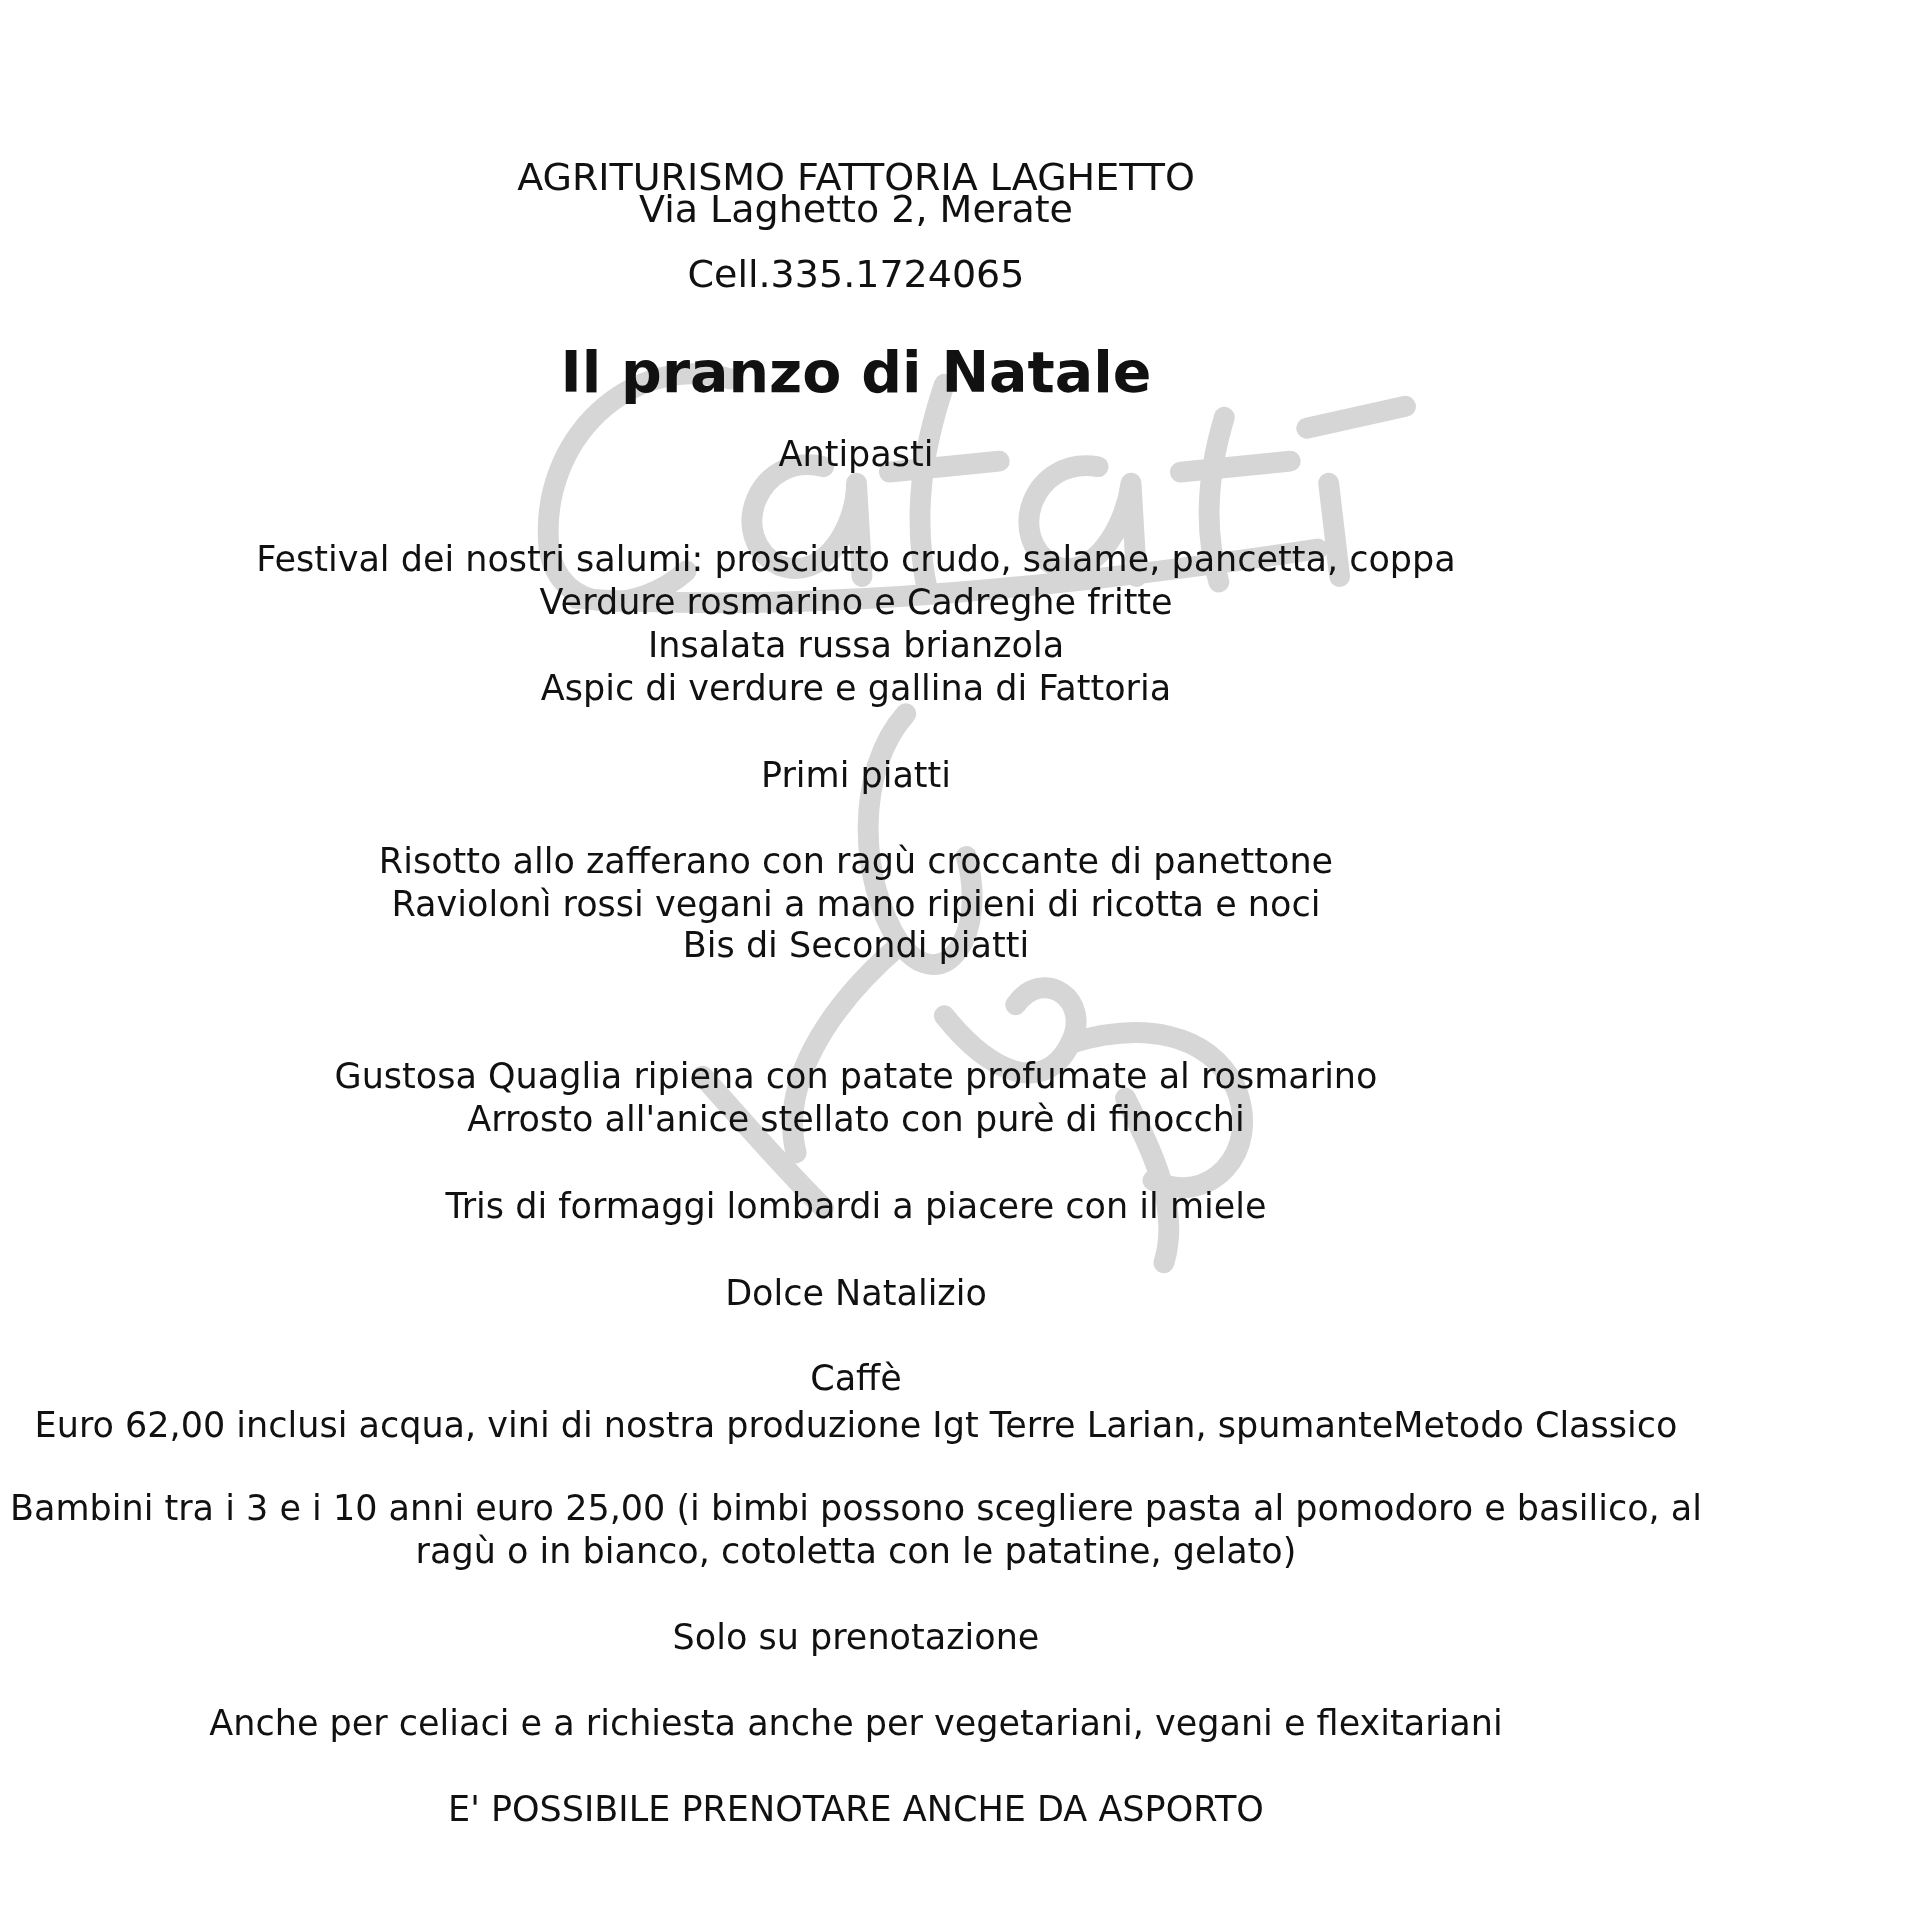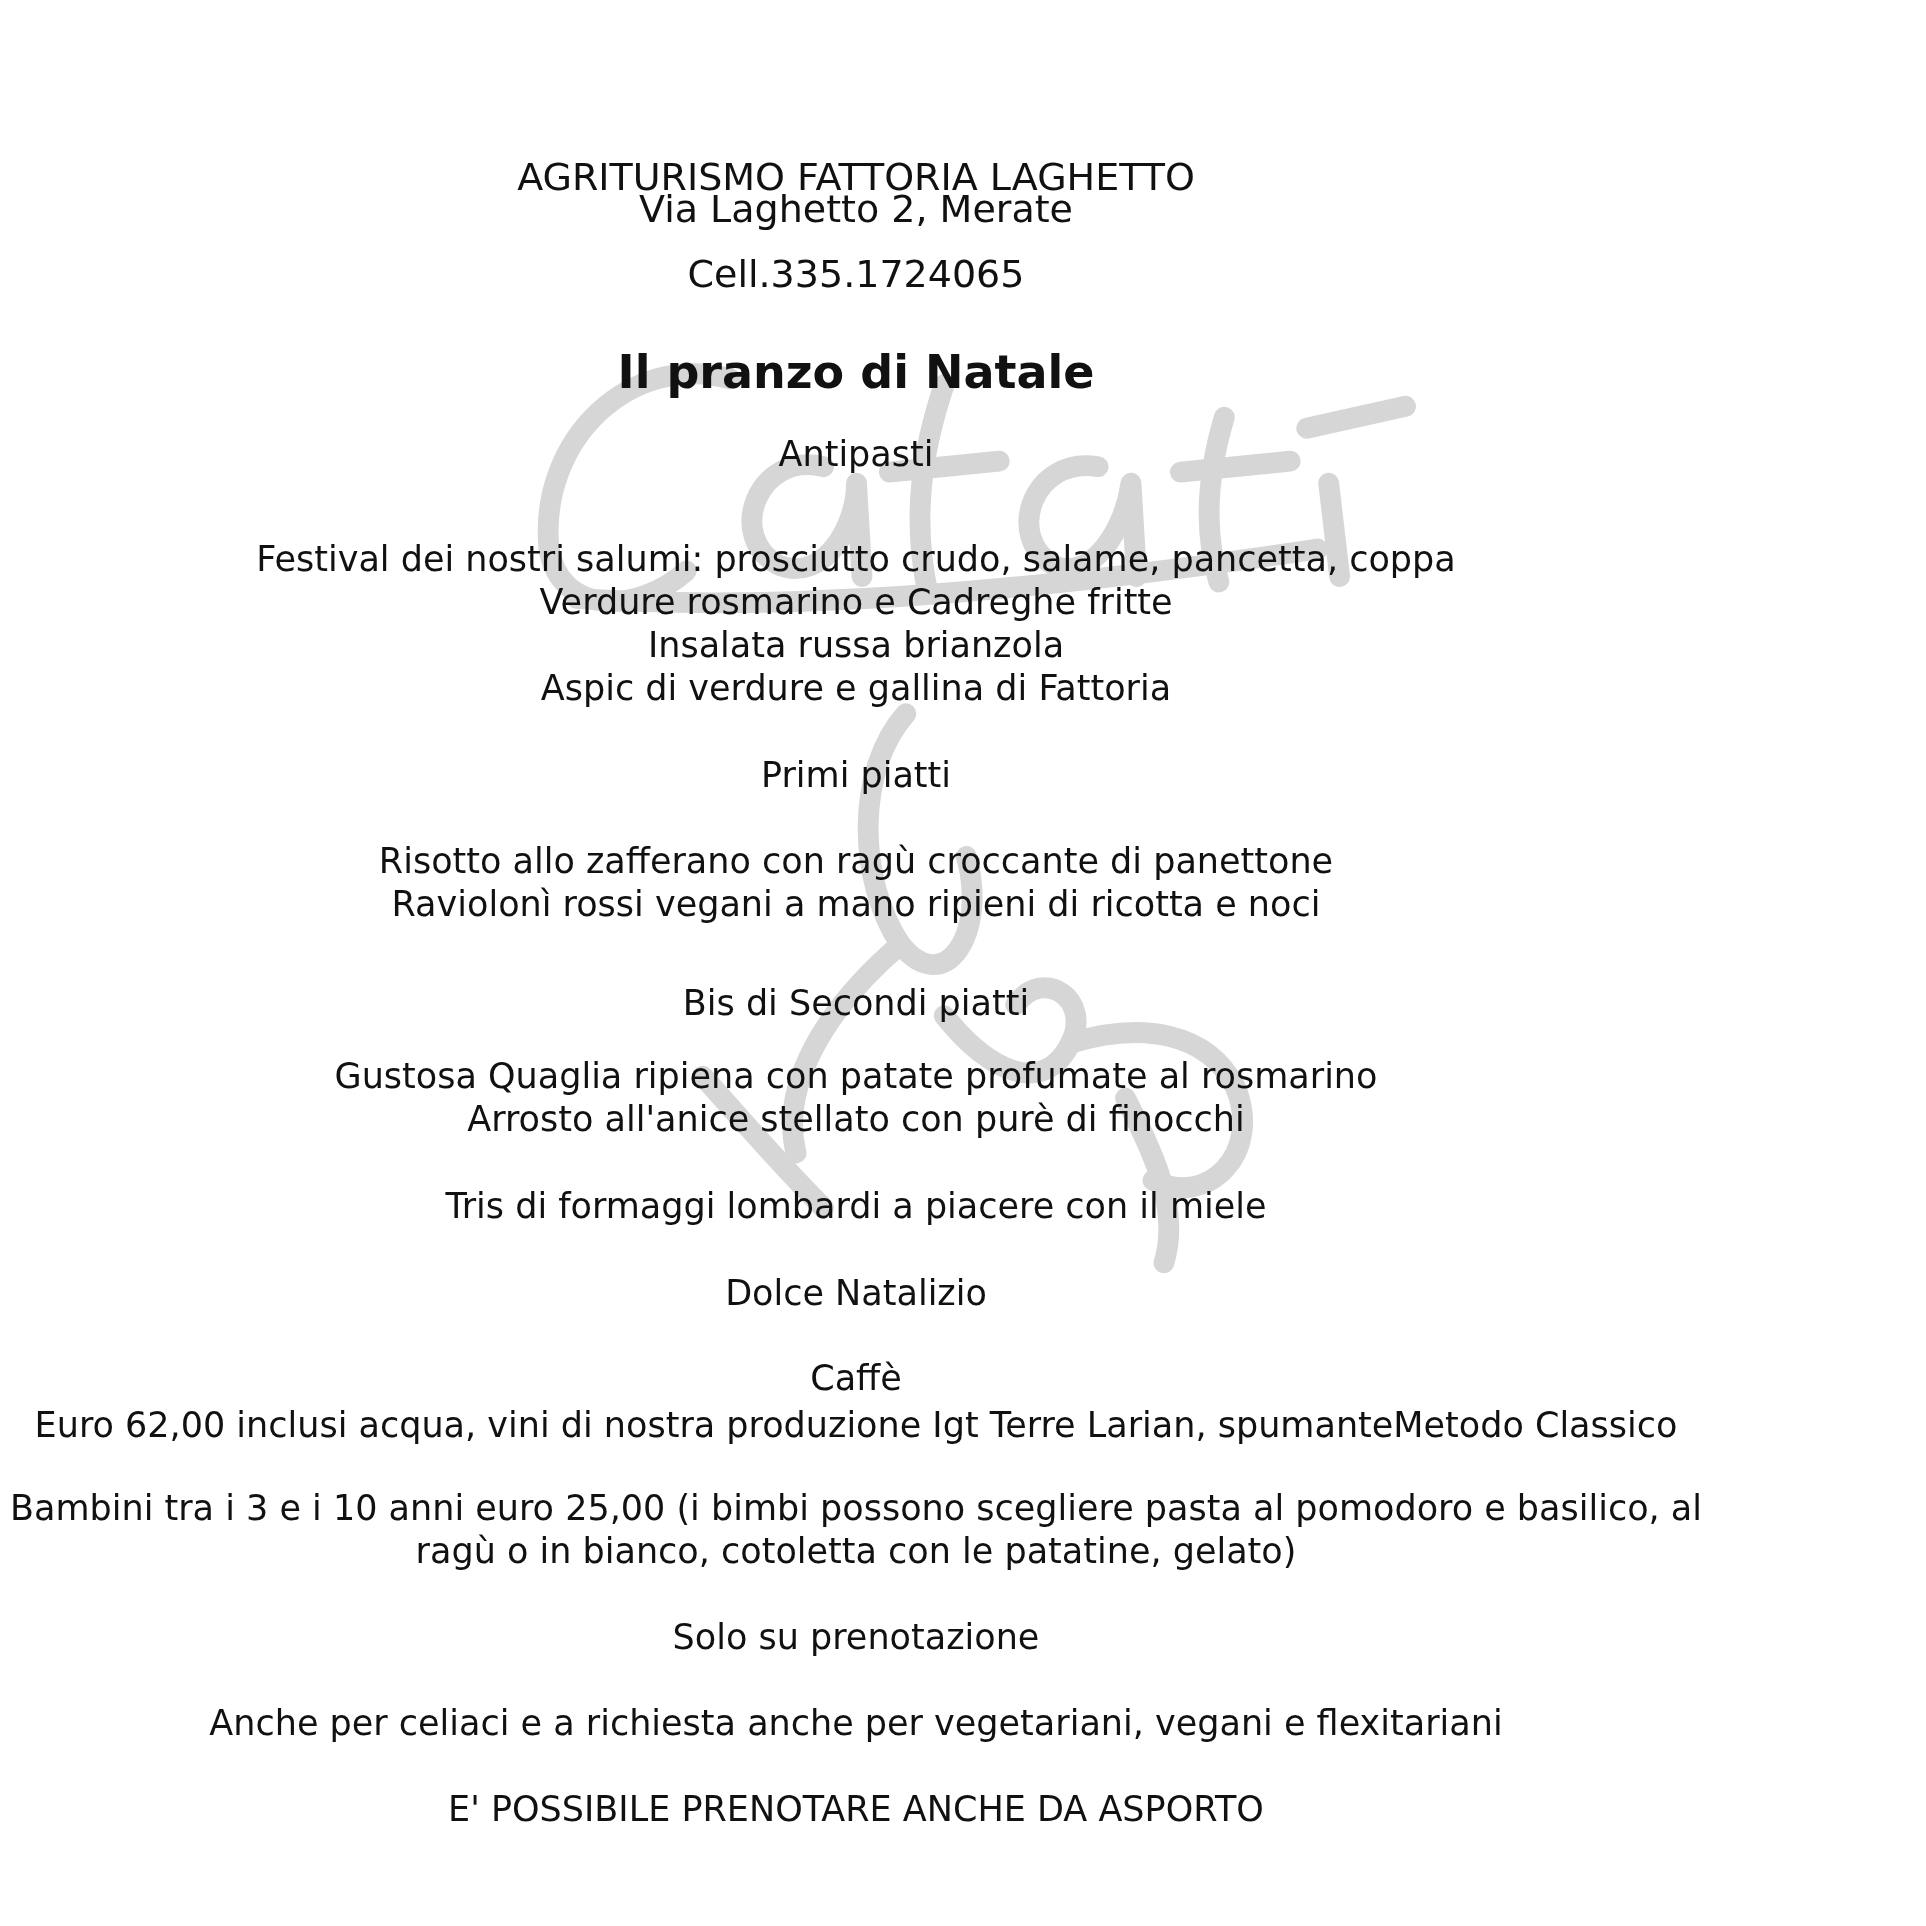--- a/index.html
+++ b/index.html
@@ -1,20 +1,20 @@
 <!DOCTYPE html>
 <html style="font-size:8.8px"><head>
 <meta charset="utf-8">
 <style>
   html,body{margin:0;padding:0;background:#ffffff;}
   body{width:1926px;height:1926px;position:relative;overflow:hidden;font-family:"DejaVu Sans",sans-serif;color:#111;}
   .wm{position:absolute;left:0;top:0;width:1926px;height:1926px;pointer-events:none;}
   .doc{position:absolute;left:0;top:0;width:1926px;text-align:center;}
   .line{position:absolute;left:0;width:1712px;text-align:center;font-size:35px;line-height:43px;letter-spacing:0px;}
-  .title{font-size:46px;font-weight:bold;}
+  .title{font-size:57px;font-weight:bold;}
   .hdr{font-size:38px;}
 </style>
 </head>
 <body>
 
 <svg class="wm" viewBox="0 0 3508 3508">
   <g fill="none" stroke="#cfcfcf" stroke-width="38" stroke-linecap="round" stroke-linejoin="round" opacity="0.85">
     <path d="M1330 690 C1150 640 980 800 1000 1000 C1020 1120 1160 1120 1250 1040"></path>
     <path d="M1500 850 C1380 820 1320 980 1420 1030 C1500 1060 1560 960 1560 880 L1570 1050"></path>
     <path d="M1720 700 C1680 820 1660 940 1690 1080 M1620 860 L1820 840"></path>
@@ -41,21 +41,21 @@
   <div class="line" style="top:433px">Antipasti</div>
   <div class="line" style="top:538px">Festival dei nostri salumi: prosciutto crudo, salame, pancetta, coppa</div>
   <div class="line" style="top:581px">Verdure rosmarino e Cadreghe fritte</div>
   <div class="line" style="top:624px">Insalata russa brianzola</div>
   <div class="line" style="top:667px">Aspic di verdure e gallina di Fattoria</div>
 
   <div class="line" style="top:754px">Primi piatti</div>
   <div class="line" style="top:840px">Risotto allo zafferano con ragù croccante di panettone</div>
   <div class="line" style="top:883px">Raviolonì rossi vegani a mano ripieni di ricotta e noci</div>
 
-  <div class="line" style="top:982px">Bis di Secondi piatti</div>
+  <div class="line" style="top:924px">Bis di Secondi piatti</div>
   <div class="line" style="top:1055px">Gustosa Quaglia ripiena con patate profumate al rosmarino</div>
   <div class="line" style="top:1098px">Arrosto all'anice stellato con purè di finocchi</div>
 
   <div class="line" style="top:1185px">Tris di formaggi lombardi a piacere con il miele</div>
   <div class="line" style="top:1272px">Dolce Natalizio</div>
   <div class="line" style="top:1357px">Caffè</div>
 
   <div class="line" style="top:1404px">Euro 62,00 inclusi acqua, vini di nostra produzione Igt Terre Larian, spumanteMetodo Classico</div>
   <div class="line" style="top:1487px">Bambini tra i 3 e i 10 anni euro 25,00 (i bimbi possono scegliere pasta al pomodoro e basilico, al</div>
   <div class="line" style="top:1530px">ragù o in bianco, cotoletta con le patatine, gelato)</div>

